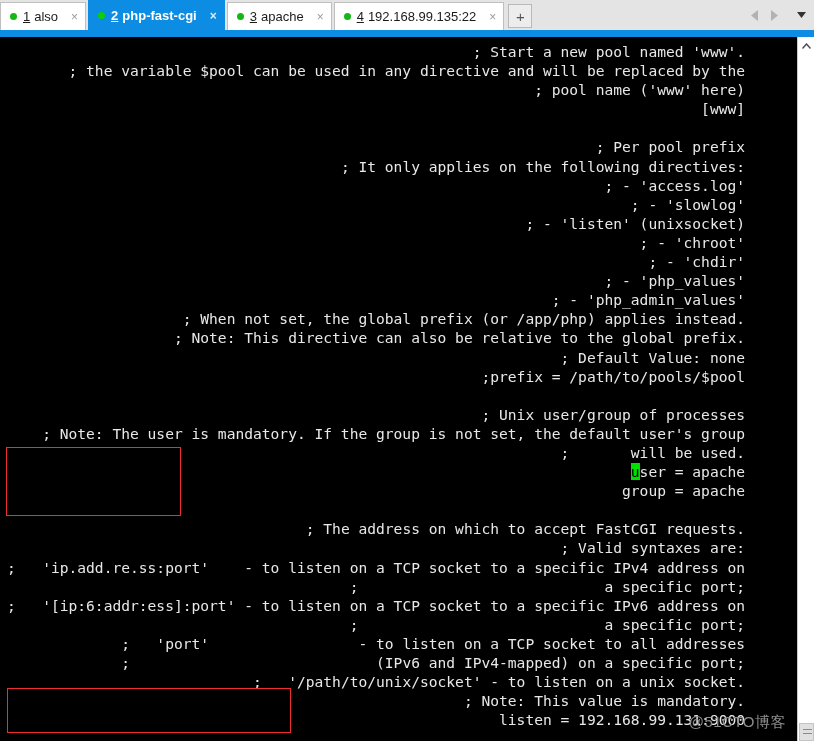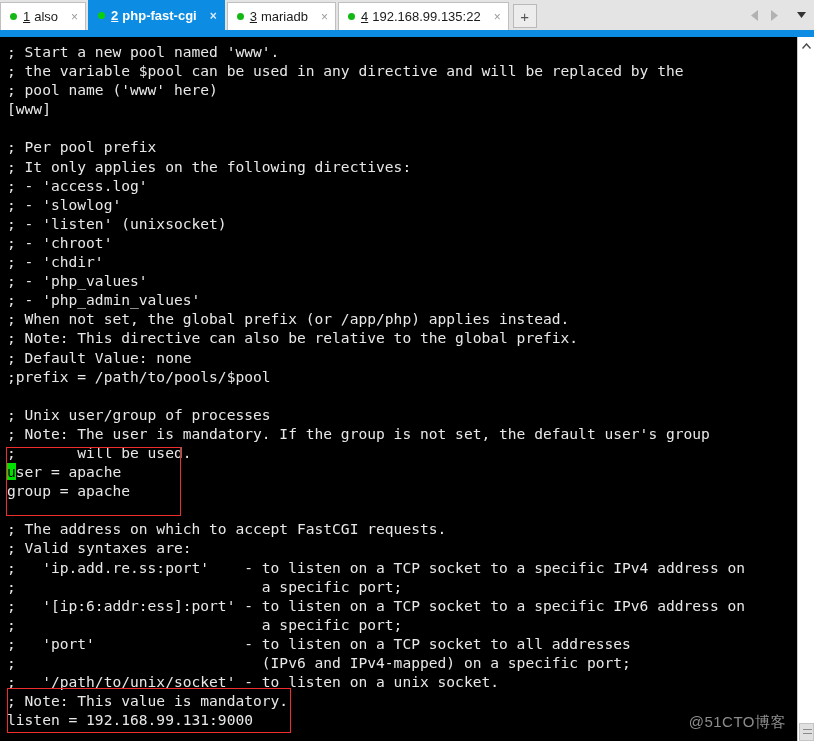--- a/index.html
+++ b/index.html
@@ -127,20 +127,21 @@
   }
 
   
   .terminal {
     position: absolute;
     left: 0; top: 37px;
     width: 797px;
     height: 704px;
     background: #000000;
     overflow: hidden;
+    text-align: right;
   }
   .term-lines {
     position: absolute;
     left: 7px; top: 5px;
     font-family: "DejaVu Sans Mono", "Liberation Mono", monospace;
     font-size: 14.6px;
     line-height: 19.1px;
     color: #e8e8e8;
     white-space: pre;
     letter-spacing: 0px;
@@ -242,21 +243,21 @@
       <div class="tab active">
         <span class="dot"></span>
         <span class="tab-num">2</span>
         <span class="tab-label">php-fast-cgi</span>
         <span class="tab-close">×</span>
       </div>
 
       <div class="tab">
         <span class="dot"></span>
         <span class="tab-num">3</span>
-        <span class="tab-label">mariadb</span>
+        <span class="tab-label">apache</span>
         <span class="tab-close">×</span>
       </div>
 
       <div class="tab">
         <span class="dot"></span>
         <span class="tab-num">4</span>
         <span class="tab-label">192.168.99.135:22</span>
         <span class="tab-close">×</span>
       </div>
 

